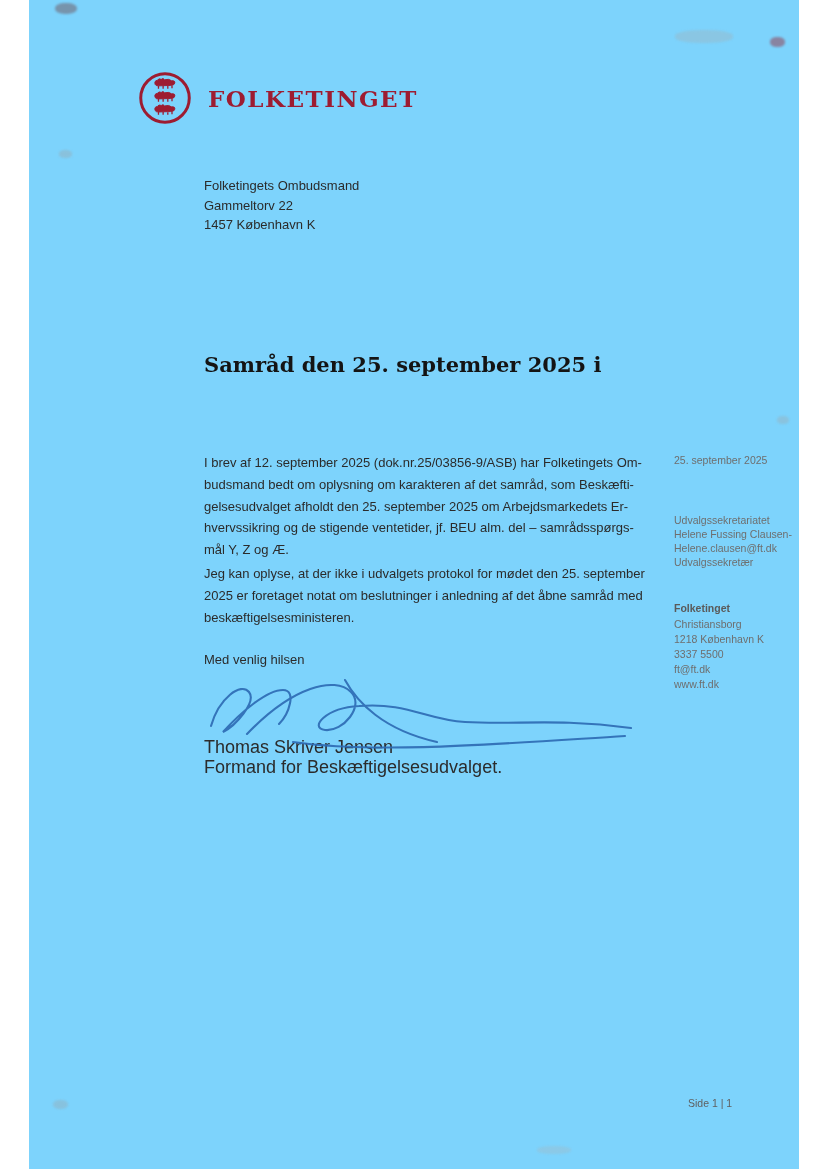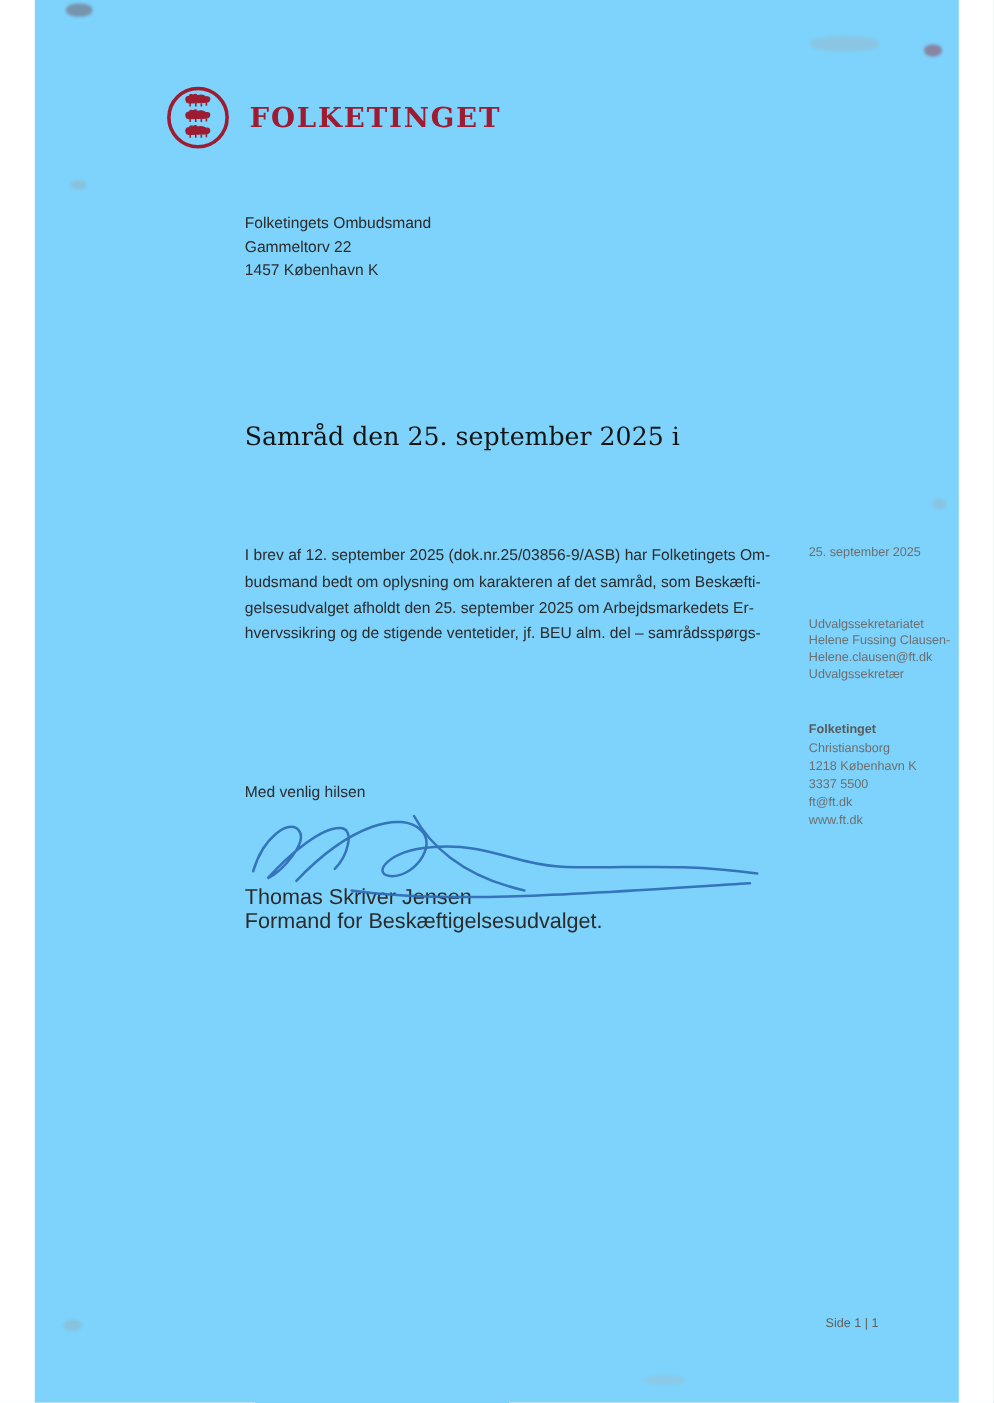--- a/index.html
+++ b/index.html
@@ -42,21 +42,21 @@
   }
   .recipient div, .para div, .sidebar-sec div, .org-lines div, .title div { white-space: nowrap; }
 
   
   .title {
     position: absolute;
     left: 175px;
     top: 350px;
     margin: 0;
     font-family: "DejaVu Serif", "Liberation Serif", serif;
-    font-weight: 400;
+    font-weight: 700;
     font-size: 21px;
     line-height: 29px;
     color: #141414;
   }
 
   
   .para {
     position: absolute;
     left: 175px;
     font-size: 13px;
@@ -177,20 +177,26 @@
 
   <h1 class="title">
       <div>Samråd den 25. september 2025 i</div>
     </h1>
 
   <div class="para para1">
       <div>I brev af 12. september 2025 (dok.nr.25/03856-9/ASB) har Folketingets Om-</div>
       <div>budsmand bedt om oplysning om karakteren af det samråd, som Beskæfti-</div>
       <div>gelsesudvalget afholdt den 25. september 2025 om Arbejdsmarkedets Er-</div>
       <div>hvervssikring og de stigende ventetider, jf. BEU alm. del – samrådsspørgs-</div>
+      <div>mål Y, Z og Æ.</div>
+    </div>
+  <div class="para para2">
+      <div>Jeg kan oplyse, at der ikke i udvalgets protokol for mødet den 25. september</div>
+      <div>2025 er foretaget notat om beslutninger i anledning af det åbne samråd med</div>
+      <div>beskæftigelsesministeren.</div>
     </div>
 
   <div class="closing">Med venlig hilsen</div>
 
   <svg class="signature" width="450" height="92" viewBox="0 0 450 92" aria-hidden="true">
     <g fill="none" stroke-width="2.1" stroke-linecap="round" opacity="0.92" stroke="#2e6cb5">
       <path d="M14,58 C22,30 44,14 52,24 C60,34 38,58 26,64 C44,44 70,22 86,22 C100,22 92,46 82,56"></path>
       <path d="M50,66 C96,18 138,8 154,24 C168,38 146,64 128,62 C112,60 128,40 162,38 C210,34 230,52 268,54 C320,57 360,50 434,60"></path>
       <path d="M96,74 C180,86 300,76 428,68"></path>
       <path d="M148,12 C160,34 186,62 240,74"></path>

